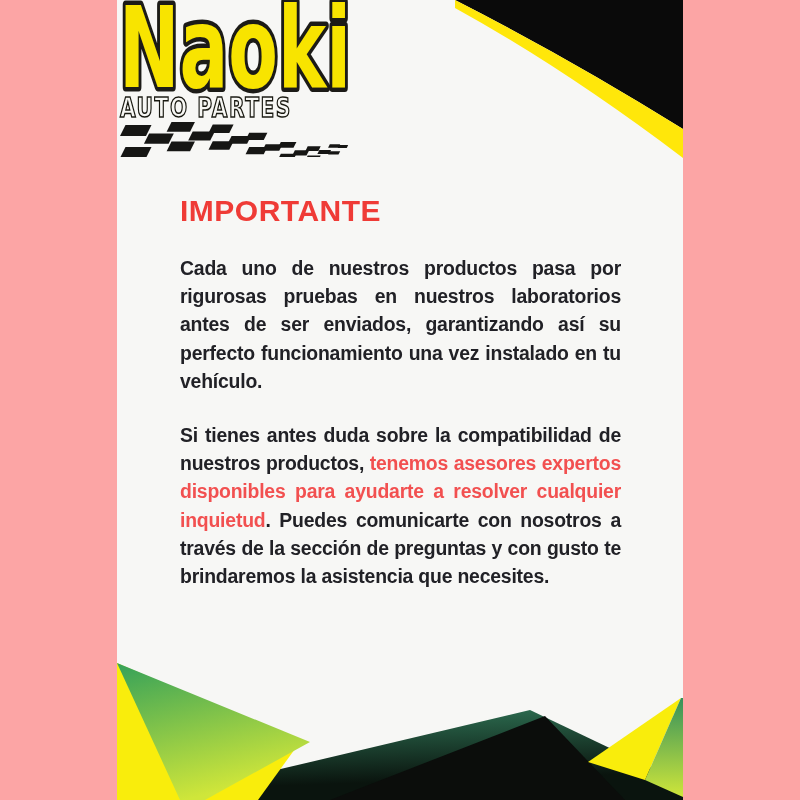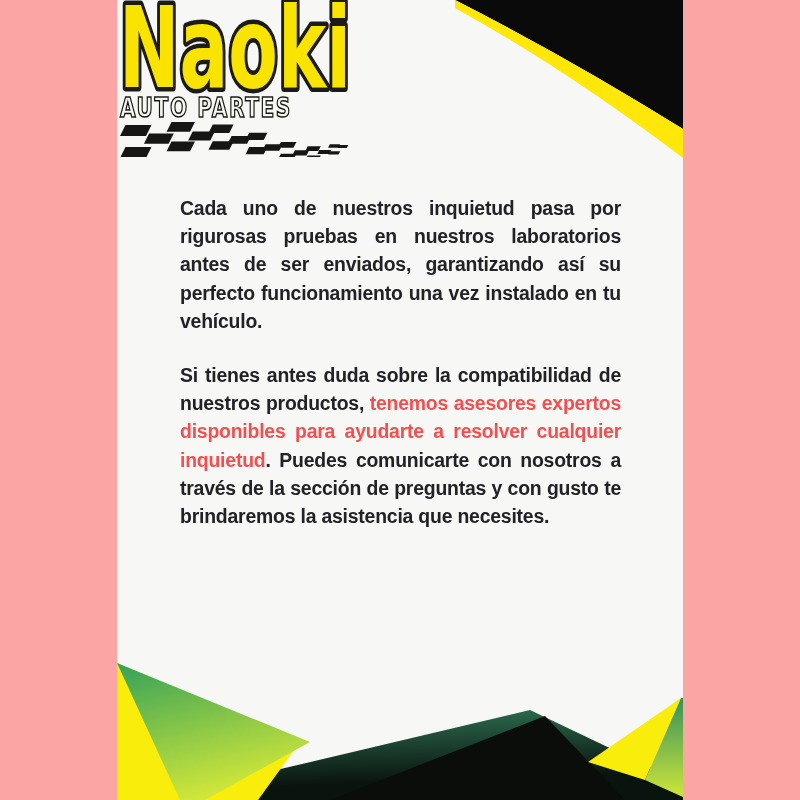--- a/index.html
+++ b/index.html
@@ -63,21 +63,22 @@
         <polygon points="189.71333333333334,29.21246992264197 202.71333333333334,29.21246992264197 200.38,33.87913658930864 187.38,33.87913658930864" fill="#161614"></polygon>
         <polygon points="189.71333333333334,38.5458032559753 202.71333333333334,38.5458032559753 200.38,43.212469922641965 187.38,43.212469922641965" fill="#161614"></polygon>
         <polygon points="201.35666666666668,32.922115612326074 213.05666666666667,32.922115612326074 211.04,36.955448945659406 199.34,36.955448945659406" fill="#161614"></polygon>
         <polygon points="211.804,27.35590848739248 222.204,27.35590848739248 220.50400000000002,30.75590848739248 210.104,30.75590848739248" fill="#161614"></polygon>
         <polygon points="211.804,34.15590848739248 222.204,34.15590848739248 220.50400000000002,37.55590848739248 210.104,37.55590848739248" fill="#161614"></polygon>
         <polygon points="221.05533333333335,28.110826750051956 230.15533333333335,28.110826750051956 228.77200000000002,30.87749341671862 219.67200000000003,30.87749341671862" fill="#161614"></polygon>
       </svg>
 
 
     <div class="text-col">
-      <p class="para">Cada uno de nuestros inquietud pasa por rigurosas pruebas en nuestros laboratorios antes de ser enviados, garantizando así su perfecto funcionamiento una vez instalado en tu vehículo.</p>
+      <h1 class="heading">IMPORTANTE</h1>
+      <p class="para">Cada uno de nuestros productos pasa por rigurosas pruebas en nuestros laboratorios antes de ser enviados, garantizando así su perfecto funcionamiento una vez instalado en tu vehículo.</p>
       <p class="para"><span>Si tienes antes duda sobre la compatibilidad de nuestros productos, </span><span class="hl">tenemos asesores expertos disponibles para ayudarte a resolver cualquier inquietud</span><span>. Puedes comunicarte con nosotros a través de la sección de preguntas y con gusto te brindaremos la asistencia que necesites.</span></p>
     </div>
 
     <svg class="bottom-deco" viewBox="0 0 566 165" aria-hidden="true">
       <defs>
         <linearGradient id="gDark" x1="0.55" y1="0" x2="0.75" y2="1">
           <stop offset="0" stop-color="#2c6b4f"></stop>
           <stop offset="0.75" stop-color="#0a140e"></stop>
         </linearGradient>
         <linearGradient id="gFanL" x1="0" y1="0" x2="0.35" y2="1">

